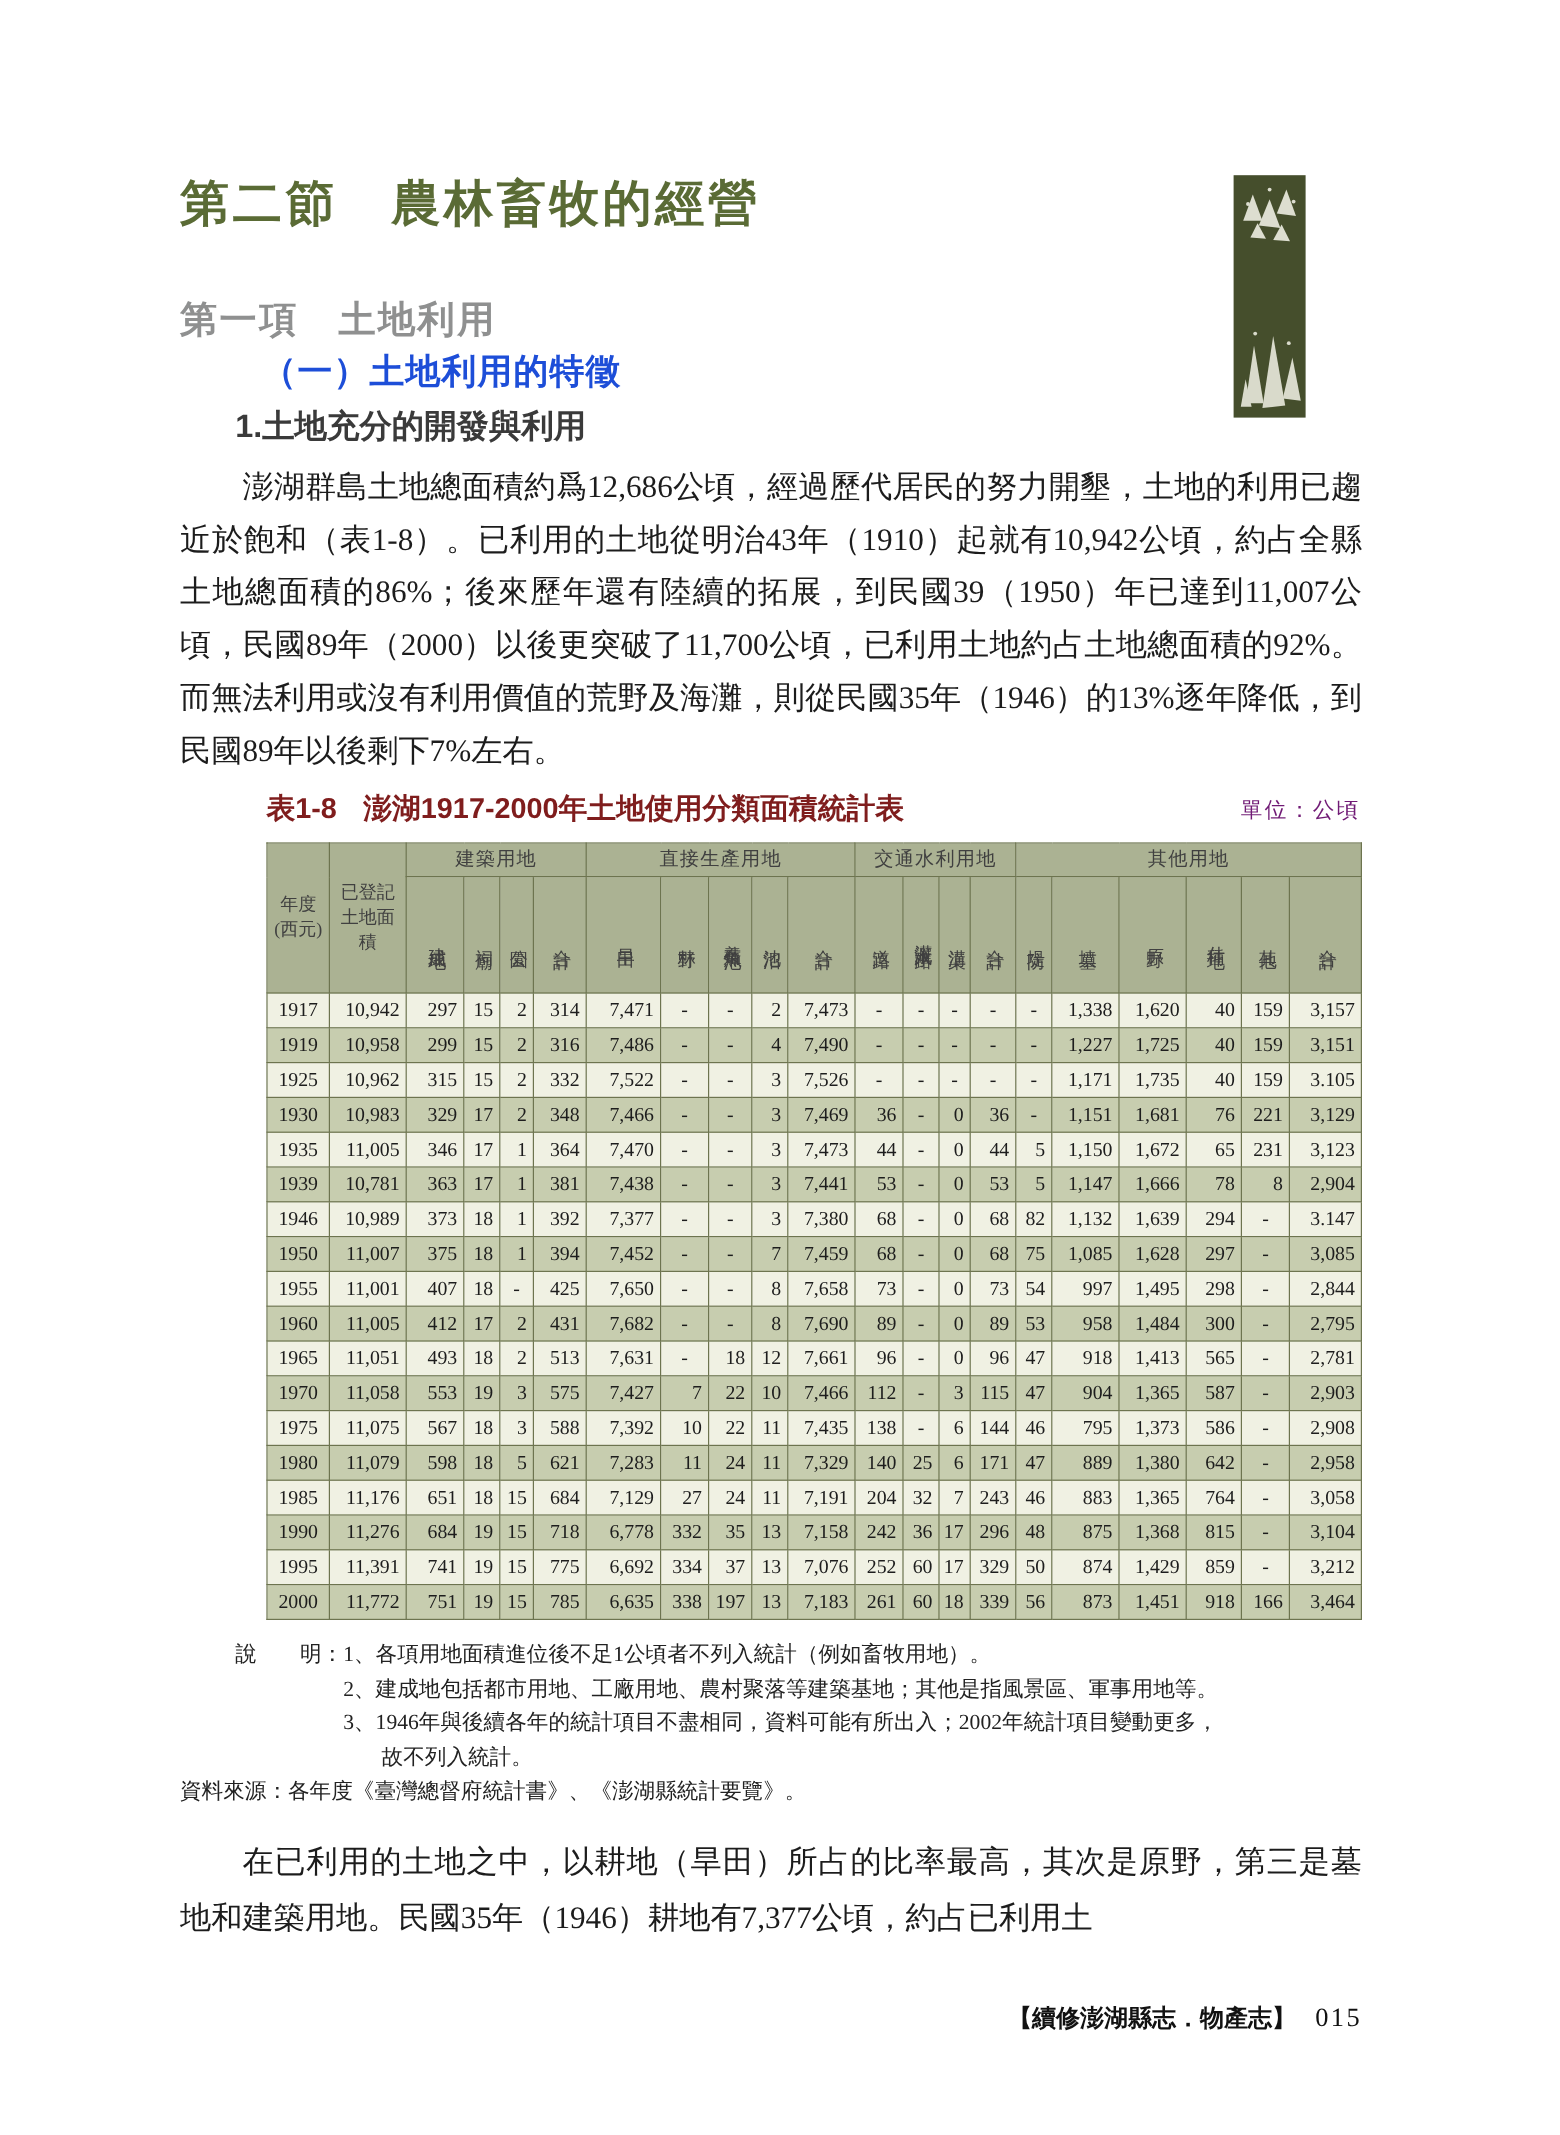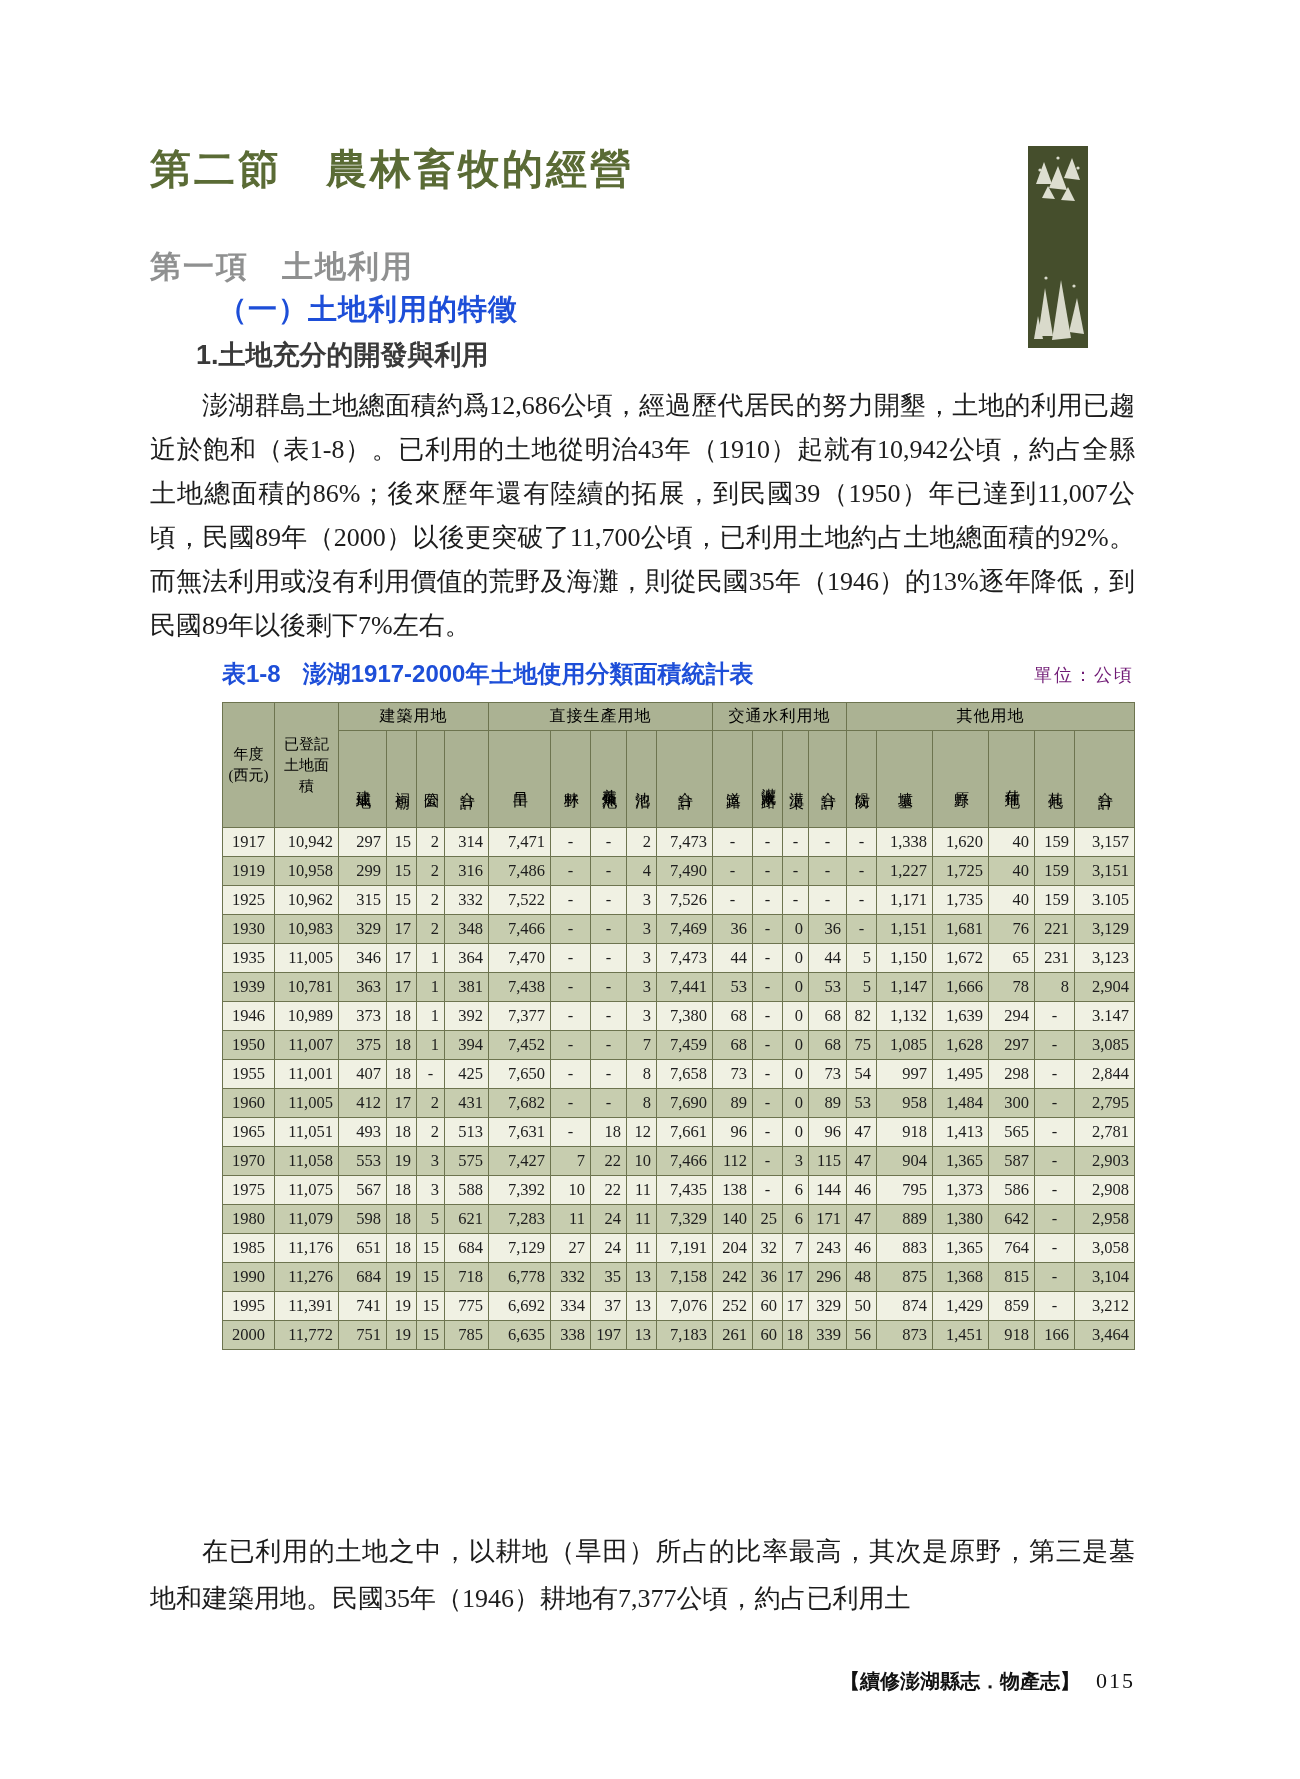--- a/index.html
+++ b/index.html
@@ -12,27 +12,27 @@
   .sec-title  { top: 142px; left: 0; font-size: 41px; font-weight: bold; color: #5a6b35; letter-spacing: 3px; }
   .item-title { top: 246px; left: 0; font-size: 31px; font-weight: bold; color: #8f9090; font-family: "Liberation Sans", sans-serif; letter-spacing: 2px; }
   .sub-heading   { top: 290px; left: 68px; font-size: 29px; font-weight: bold; color: #1d4ed8; letter-spacing: 1px; }
   .point-heading { top: 337px; left: 46px; font-size: 27px; color: #3a3a3a; font-family: "Liberation Sans", sans-serif; }
 
   .para  { left: 0; width: 985px; font-size: 26px; text-align: justify; text-indent: 2em; color: #1c1c1c; }
   .para1 { top: 384px; line-height: 44px; }
   .para2 { top: 1528px; line-height: 47px; }
 
   .caption-row { top: 658px; left: 72px; width: 912px; display: flex; justify-content: space-between; align-items: flex-end; }
-  .caption { font-family: "Liberation Sans", sans-serif; font-weight: bold; font-size: 24px; color: #1d4ed8; }
+  .caption { font-family: "Liberation Sans", sans-serif; font-weight: bold; font-size: 24px; color: #7f1d1d; }
   .cap-label { margin-right: 22px; }
   .unit { font-size: 18px; color: #701a75; letter-spacing: 2px; padding-bottom: 3px; }
 
   table { position: absolute; top: 702px; left: 72px; border-collapse: collapse; table-layout: fixed; width: 912px; }
   th, td { border: 1px solid #6d744f; }
-  thead th { background: #abb293; font-weight: normal; color: #000000; vertical-align: middle; text-align: center; }
+  thead th { background: #abb293; font-weight: normal; color: #404040; vertical-align: middle; text-align: center; }
   .hgroup { height: 28px; font-size: 16px; letter-spacing: 1px; }
   .hhor   { font-size: 15px; white-space: pre-line; line-height: 21px; padding: 0 3px; }
   .hvert  { height: 97px; }
   .hvert span { writing-mode: vertical-rl; text-orientation: upright; letter-spacing: 2px; font-size: 15px; line-height: 1.05; }
   tbody td { height: 29px; font-size: 16.5px; text-align: right; padding-right: 5px; color: #1d1d1d; }
   td.cyear, td.cdash { text-align: center; padding-right: 0; }
   tbody tr:nth-child(odd)  { background: #f0f1e3; }
   tbody tr:nth-child(even) { background: #c7cdaf; }
 
   .notes { top: 1364px; left: 0; width: 965px; font-size: 18px; line-height: 28.5px; color: #222; }
@@ -555,19 +555,28 @@
           <td class="cnum">56</td>
           <td class="cnum">873</td>
           <td class="cnum">1,451</td>
           <td class="cnum">918</td>
           <td class="cnum">166</td>
           <td class="cnum">3,464</td>
         </tr>
       </tbody>
     </table>
 
+  <div class="abs notes">
+    <div class="note-first">
+      <span class="note-label">說　　明：</span><span>1、各項用地面積進位後不足1公頃者不列入統計（例如畜牧用地）。</span>
+    </div>
+    <div class="note-item">2、建成地包括都市用地、工廠用地、農村聚落等建築基地；其他是指風景區、軍事用地等。</div>
+    <div class="note-item">3、1946年與後續各年的統計項目不盡相同，資料可能有所出入；2002年統計項目變動更多，</div>
+    <div class="note-cont">故不列入統計。</div>
+    <div class="note-source">資料來源：各年度《臺灣總督府統計書》、《澎湖縣統計要覽》。</div>
+  </div>
 
   <p class="abs para para2">在已利用的土地之中，以耕地（旱田）所占的比率最高，其次是原野，第三是墓地和建築用地。民國35年（1946）耕地有7,377公頃，約占已利用土</p>
 
   <div class="abs footer">
     <span class="book">【續修澎湖縣志．物產志】</span><span class="pagenum">015</span>
   </div>
 </div>
 
 </body></html>

